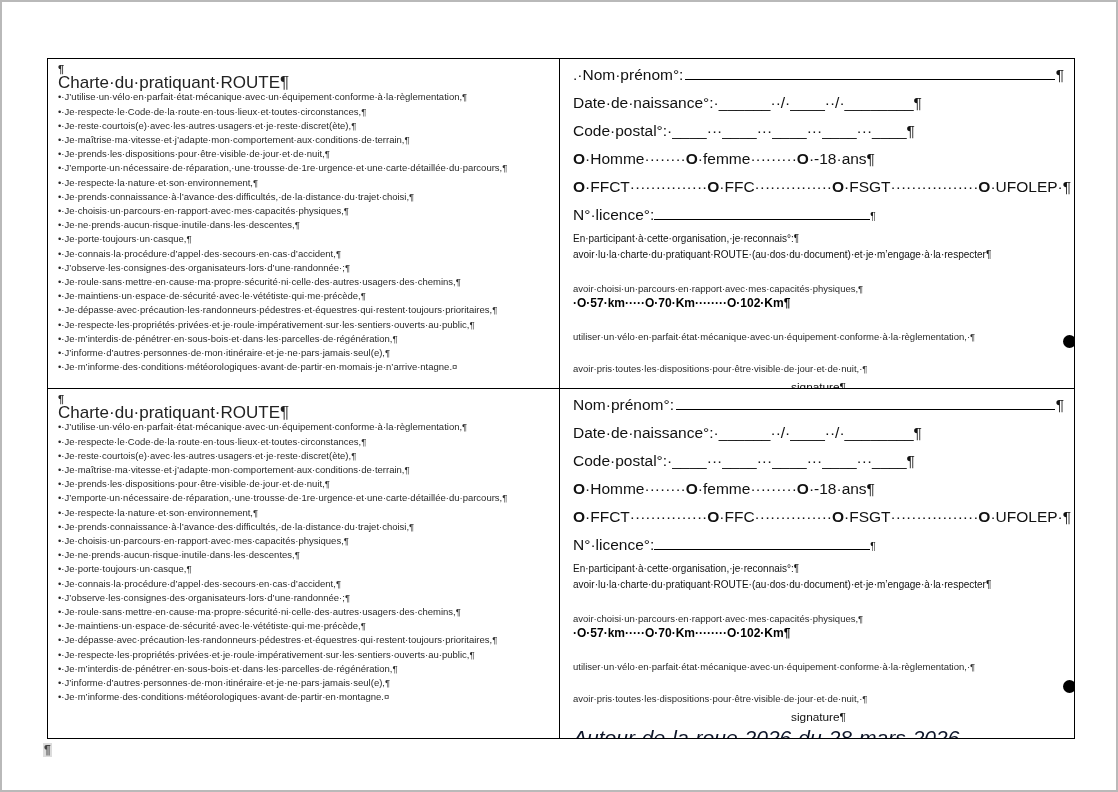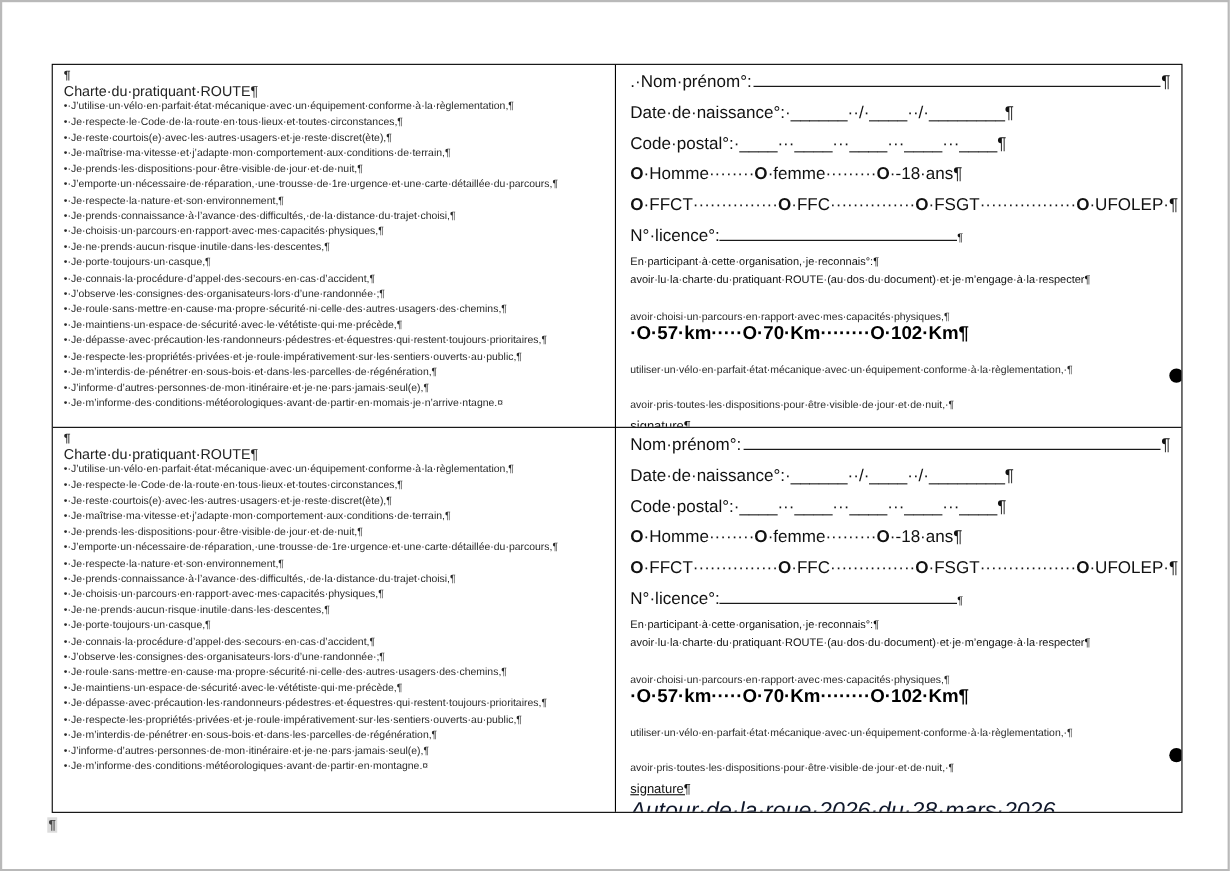--- a/index.html
+++ b/index.html
@@ -14,34 +14,34 @@
     border:1.6px solid #000;box-sizing:border-box;
     display:grid;grid-template-columns:512px 1fr;grid-template-rows:330px 1fr;
   }
   .cell{box-sizing:border-box;overflow:hidden;position:relative;}
   .b-right{border-right:1.3px solid #000;}
   .b-bottom{border-bottom:1.3px solid #000;}
 
   
   .charter{padding:3px 4px 0 10px;font-size:9.5px;line-height:14.2px;color:#2a2a2a;}
   .charter .pmark{font-size:11px;font-weight:bold;}
-  .ctitle{font-size:13px;color:#222;white-space:nowrap;}
+  .ctitle{font-size:17px;color:#222;white-space:nowrap;}
   .citem{white-space:nowrap;}
 
   
   .formcell{padding:2px 10px 6px 13px;display:flex;flex-direction:column;}
   .fline{white-space:nowrap;font-size:15.5px;line-height:28px;color:#111;}
   .nameline{display:flex;align-items:baseline;}
   .uline{flex:1 1 auto;border-bottom:1.3px solid #000;height:1em;margin:0 1px 2px 2px;}
   .uline-lic{display:inline-block;width:216px;border-bottom:1.3px solid #000;height:1em;vertical-align:baseline;}
   .oo{font-weight:bold;}
   .sm1{font-size:10px;line-height:16px;white-space:nowrap;color:#111;}
   .sm2{font-size:9.5px;line-height:13px;white-space:nowrap;color:#2a2a2a;margin-top:19px;}
-  .kmline{font-size:17px;font-weight:bold;line-height:16px;white-space:nowrap;color:#000;}
-  .sigline{font-size:11.8px;line-height:15px;text-align:left;margin-top:5px;padding-right:0;text-decoration:underline;}
+  .kmline{font-size:12px;font-weight:bold;line-height:16px;white-space:nowrap;color:#000;}
+  .sigline{font-size:11.8px;line-height:15px;text-align:center;margin-top:5px;padding-right:0;}
   .footerline{margin-top:auto;font-size:21px;line-height:26px;white-space:nowrap;color:#0f172a;font-style:italic;}
   .cellmark-sub{font-size:10px;}
   .licpil{font-size:10px;}
   .anchor-dot{position:absolute;width:13px;height:13px;border-radius:50%;background:#000;right:-2px;}
   .dot-r1{top:276px;}
   .dot-r2{top:291px;}
   .below-pilcrow{position:absolute;left:43px;top:743px;font-size:12px;font-weight:bold;color:#444;background:#dcdcdc;padding:0 1px;}
 </style>
 </head>
 <body>

